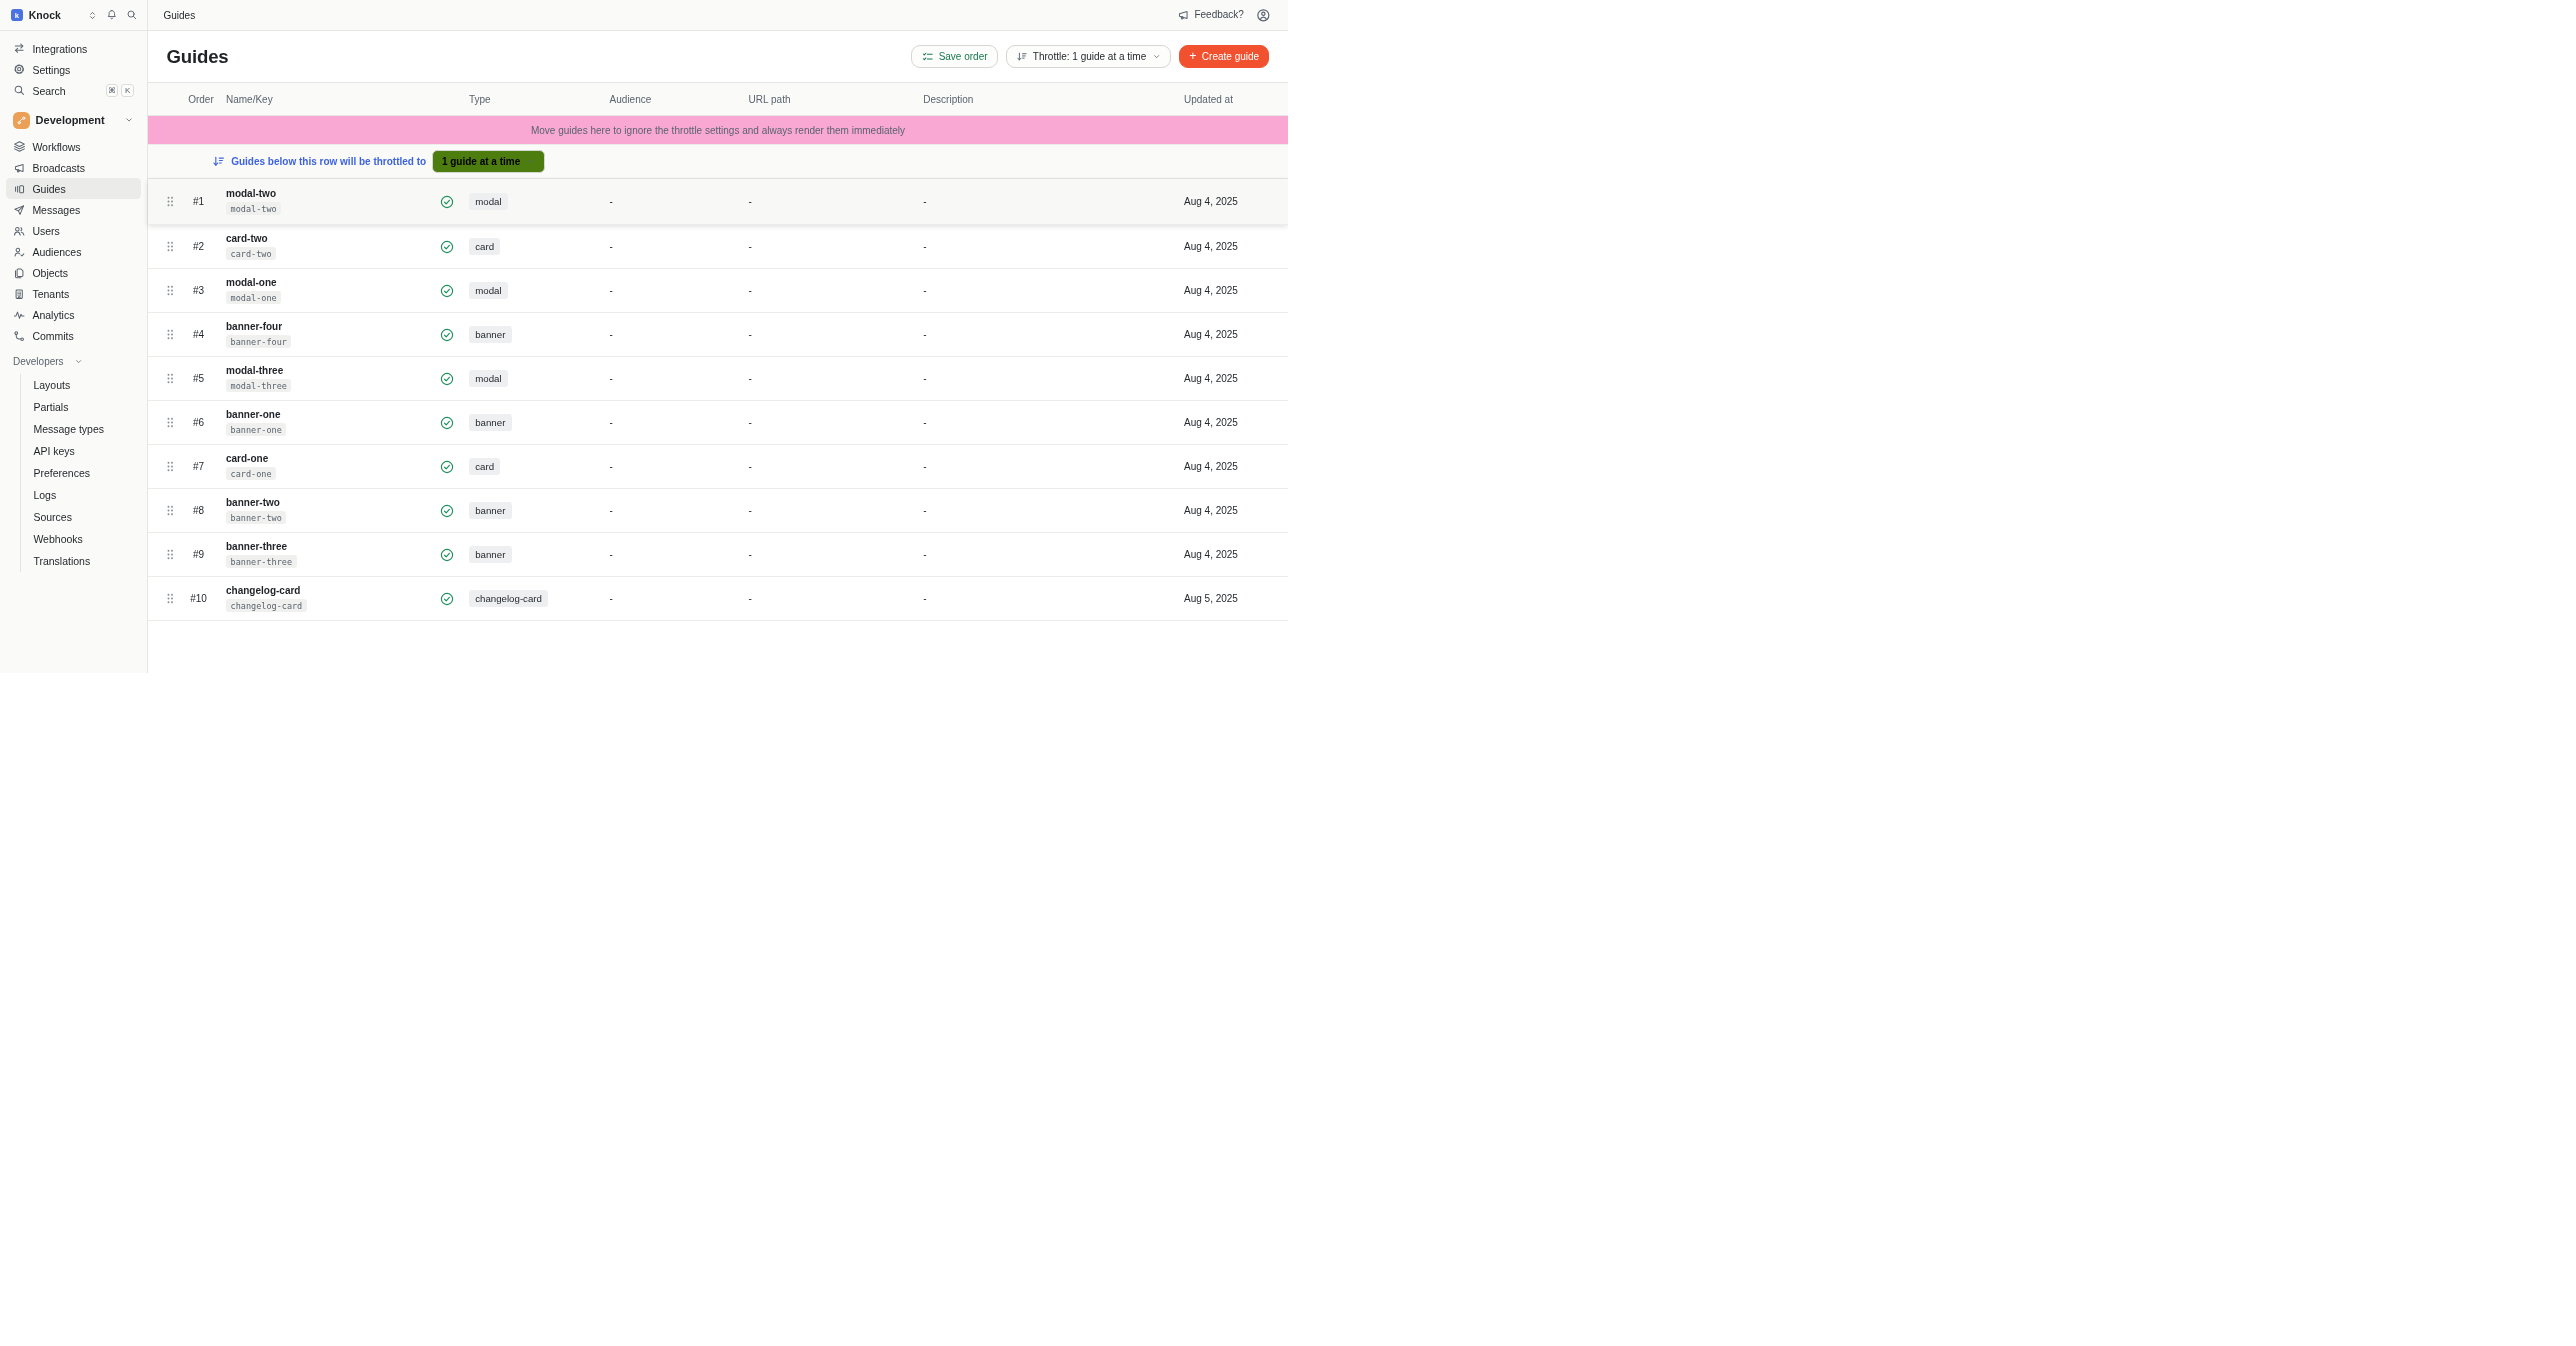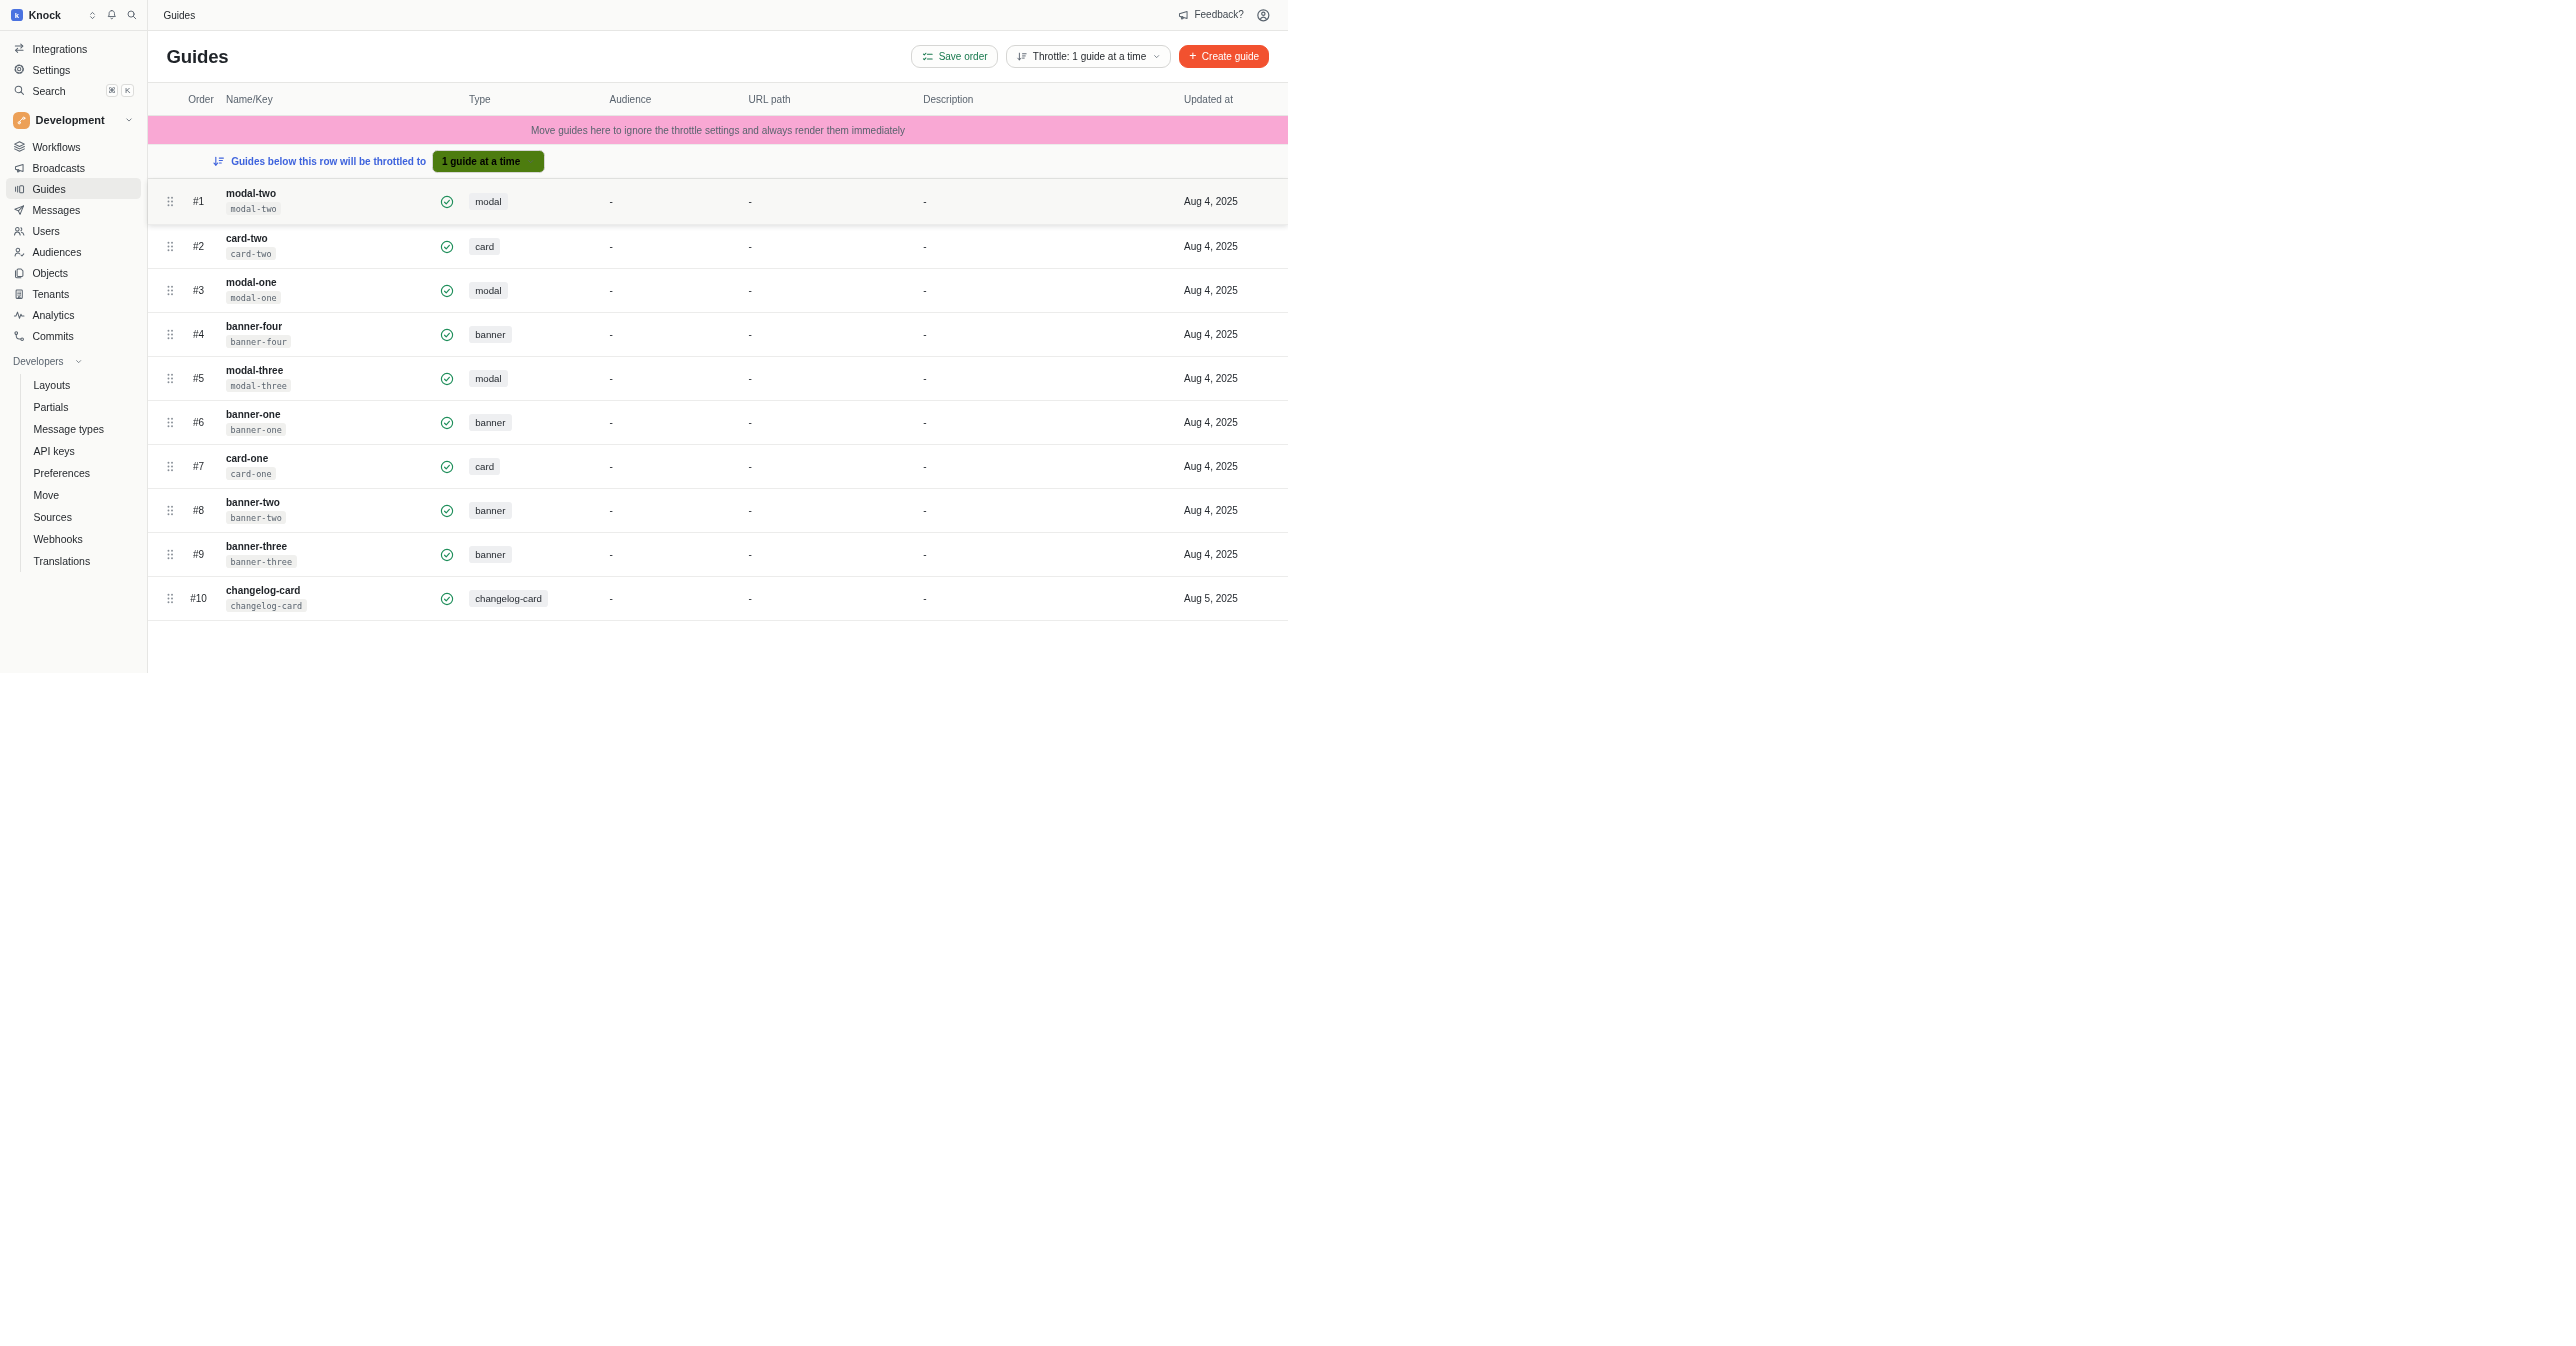--- a/index.html
+++ b/index.html
@@ -259,21 +259,21 @@
       <svg class="mini-svg" width="9.3" height="9.3" viewBox="0 0 16 16">
           <path d="M4.5 6.2L8 9.7l3.5-3.5"></path>
         </svg>
     </div>
     <div class="subnav">
       <a class="subitem">Layouts</a>
       <a class="subitem">Partials</a>
       <a class="subitem">Message types</a>
       <a class="subitem">API keys</a>
       <a class="subitem">Preferences</a>
-      <a class="subitem">Move</a>
+      <a class="subitem">Logs</a>
       <a class="subitem">Sources</a>
       <a class="subitem">Webhooks</a>
       <a class="subitem">Translations</a>
     </div>
   </aside>
 
   <main class="main">
     <header class="topbar">
       <span class="breadcrumb">Guides</span>
       <span class="topbar-right">

